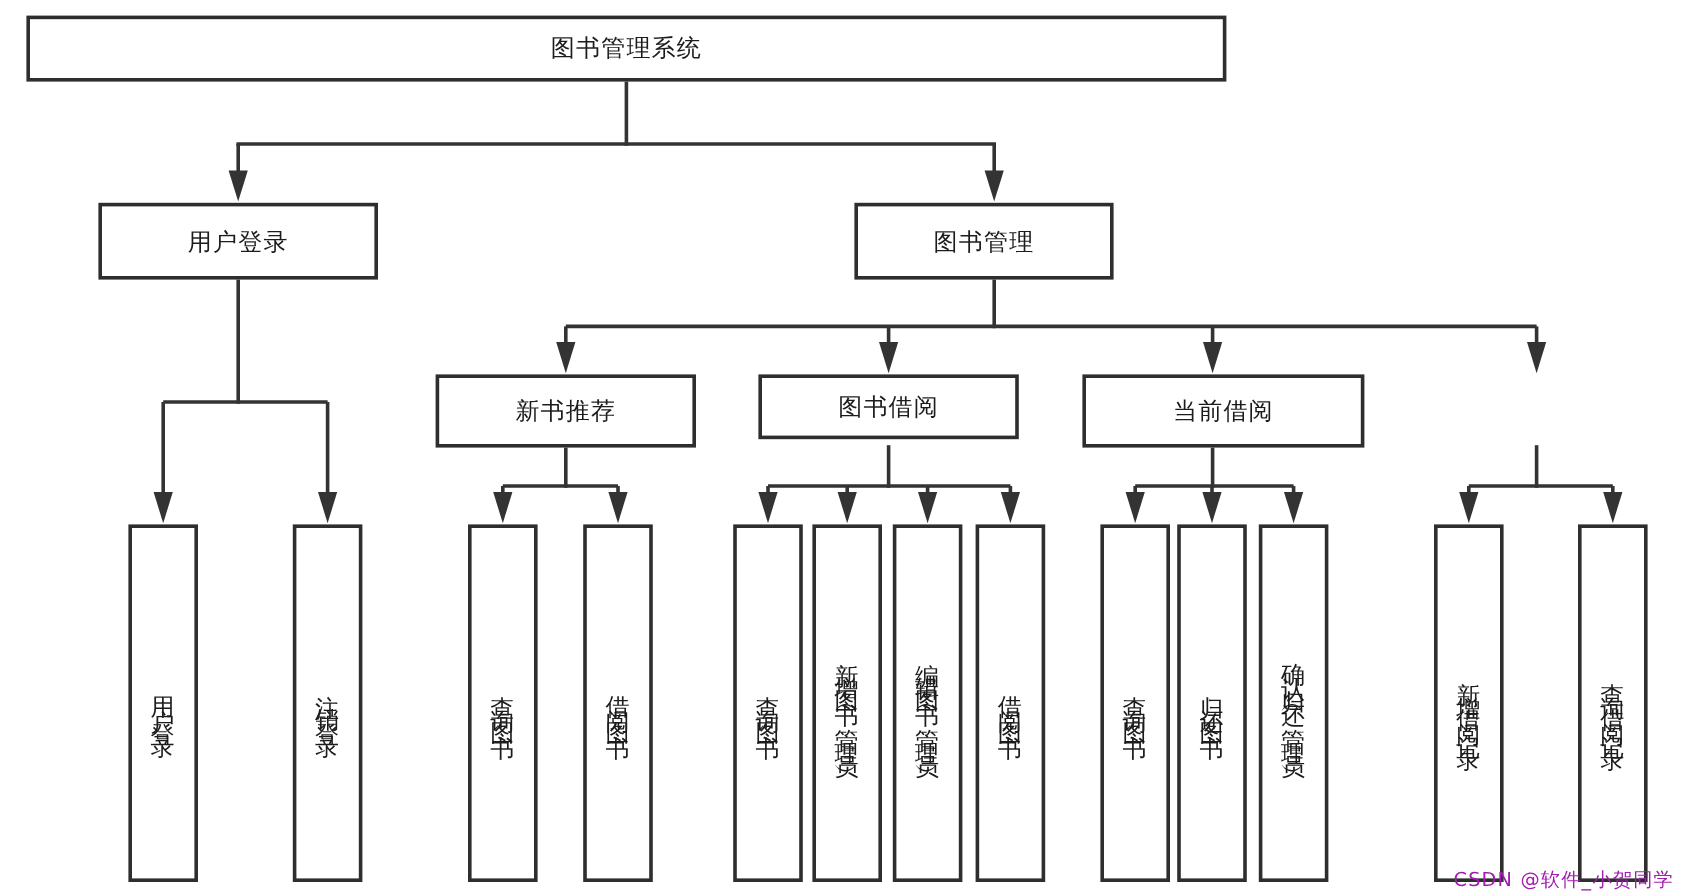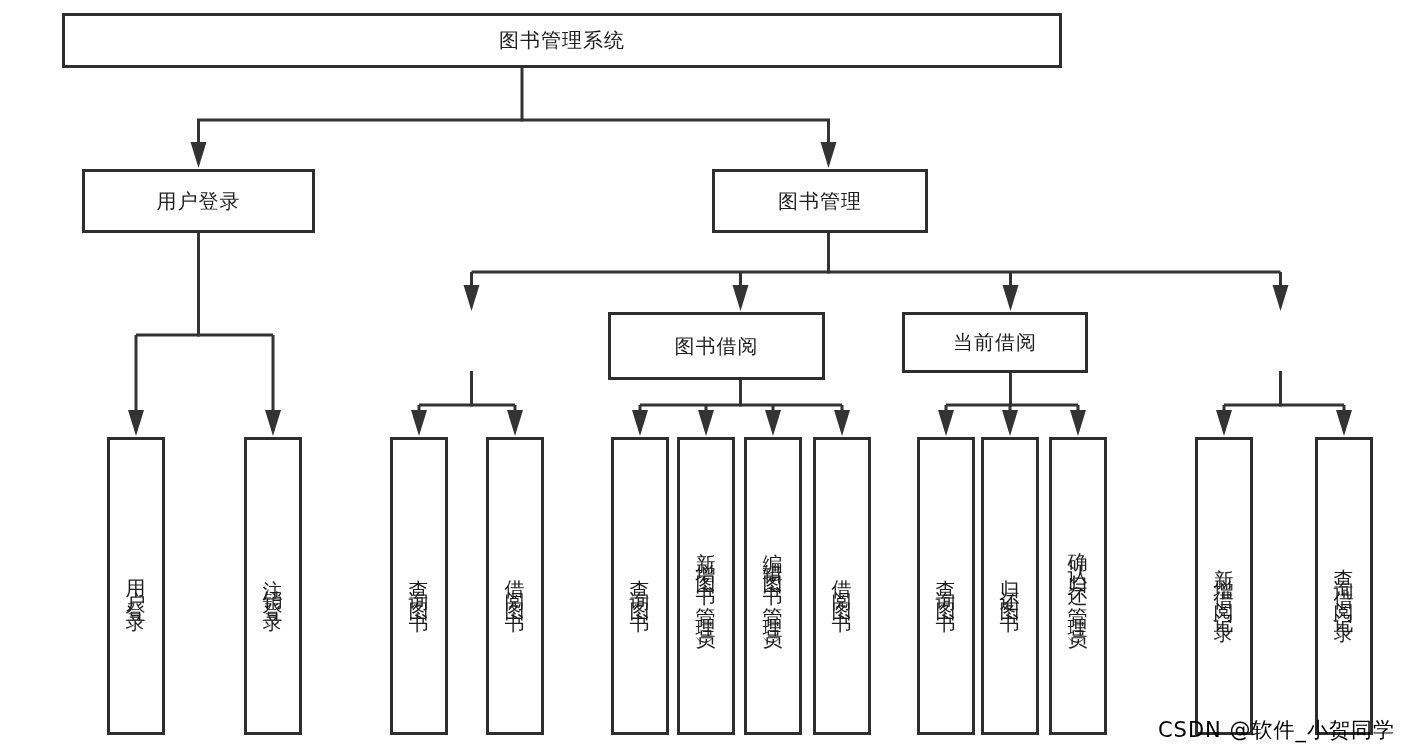--- a/index.html
+++ b/index.html
@@ -13,21 +13,21 @@
     border:3px solid #2e2e2e;display:flex;align-items:center;justify-content:center;
     color:#1c1c1c;font-size:20px;z-index:1;letter-spacing:1px;
   }
   .leaf{
     width:58px;height:298px;top:437px;
     writing-mode:vertical-rl;text-orientation:mixed;
     letter-spacing:11px;line-height:1;font-size:20px;
   }
   .watermark{
     position:absolute;right:10px;bottom:3px;z-index:2;
-    color:#000000;font-size:21px;letter-spacing:1px;white-space:nowrap;
+    color:#a21caf;font-size:16px;letter-spacing:1px;white-space:nowrap;
   }
 </style>
 </head>
 <body>
 
 <div class="stage">
 
   <svg id="connector-layer" width="1405" height="747">
       <line x1="522" y1="66" x2="522" y2="121.5" stroke="#333333" stroke-width="3"></line>
       <line x1="197" y1="120" x2="830" y2="120" stroke="#333333" stroke-width="3"></line>
@@ -76,35 +76,38 @@
       <polygon points="698,410 714,410 706,436" fill="#333333"></polygon>
       <polygon points="765,410 781,410 773,436" fill="#333333"></polygon>
       <polygon points="834,410 850,410 842,436" fill="#333333"></polygon>
       <polygon points="938,410 954,410 946,436" fill="#333333"></polygon>
       <polygon points="1002,410 1018,410 1010,436" fill="#333333"></polygon>
       <polygon points="1070,410 1086,410 1078,436" fill="#333333"></polygon>
       <polygon points="1216,410 1232,410 1224,436" fill="#333333"></polygon>
       <polygon points="1336,410 1352,410 1344,436" fill="#333333"></polygon>
     </svg>
 
-  <div class="box" style="left:22px;top:13px;width:1000px;height:55px;margin-left:40px;">
+  <div class="box" style="left:22px;top:13px;width:1000px;height:55px;">
     <span>图书管理系统</span>
   </div>
 
   <div class="box" style="left:82px;top:169px;width:233px;height:64px;">
     <span>用户登录</span>
   </div>
   <div class="box" style="left:712px;top:169px;width:216px;height:64px;">
     <span>图书管理</span>
   </div>
 
-  <div class="box" style="left:608px;top:312px;width:217px;height:68px;">
+  <div class="box" style="left:363px;top:312px;width:217px;height:61px;">
+    <span>新书推荐</span>
+  </div>
+  <div class="box" style="left:632px;top:312px;width:217px;height:54px;">
     <span>图书借阅</span>
   </div>
-  <div class="box" style="left:902px;top:312px;width:186px;height:61px;">
+  <div class="box" style="left:902px;top:312px;width:235px;height:61px;">
     <span>当前借阅</span>
   </div>
 
   <div class="box leaf" style="left:107px;">
     <span>用户登录</span>
   </div>
   <div class="box leaf" style="left:244px;">
     <span>注销登录</span>
   </div>
 

